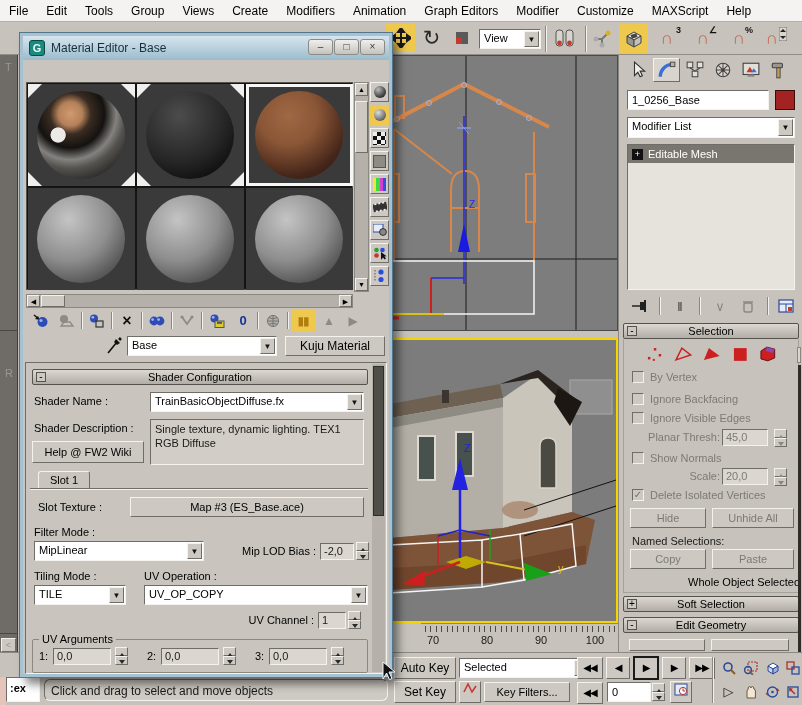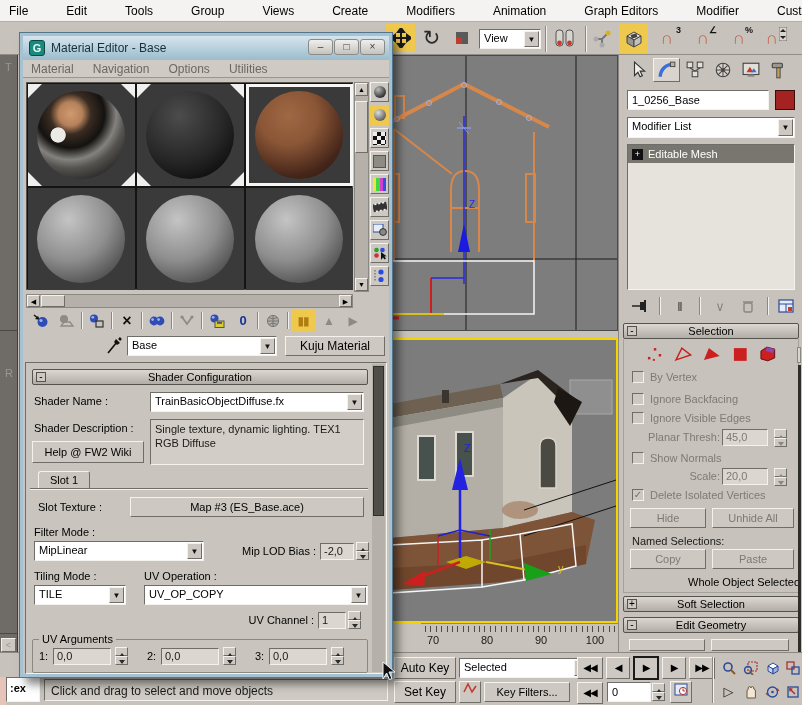--- a/index.html
+++ b/index.html
@@ -5,21 +5,21 @@
   * { margin:0; padding:0; box-sizing:border-box; font-family:"Liberation Sans", sans-serif; }
   html,body { width:802px; height:705px; overflow:hidden; background:#c7c3bc; }
   #app { position:relative; width:802px; height:705px; font-size:11px; color:#000; }
   .abs { position:absolute; }
   .sunken { border:1px solid; border-color:#6f6d68 #f4f2ee #f4f2ee #6f6d68; background:#fff; }
   .gfield { border:1px solid; border-color:#6f6d68 #f4f2ee #f4f2ee #6f6d68; background:#dbd7d0; color:#1a1a1a; }
   .btn { background:#cdc9c2; border:1px solid; border-color:#f4f2ee #6f6d68 #6f6d68 #f4f2ee; text-align:center; cursor:default; }
   .btn.dis { color:#7d7a74; }
   .pressed { border-color:#6f6d68 #f4f2ee #f4f2ee #6f6d68; background:#efc94e; }
   
-  .menubar { left:0; top:0; width:802px; height:22px; background:#f4f3f1; border-bottom:1px solid #b2afa9; display:flex; align-items:center;gap:20px; }
+  .menubar { left:0; top:0; width:802px; height:22px; background:#f4f3f1; border-bottom:1px solid #b2afa9; display:flex; align-items:center; }
   .menubar span { padding:3px 9px; font-size:12px; white-space:nowrap; }
   
   .toolbar { left:0; top:22px; width:802px; height:33px; background:#c7c3bc; border-bottom:1px solid #918e88; }
   .tbtn { position:absolute; display:flex; align-items:center; justify-content:center; }
   .magnet { color:#c4654a; font-size:17px; font-weight:bold; line-height:14px; }
   .magsub { position:absolute; right:1px; top:0; font-size:9px; color:#111; font-weight:bold; }
   
   .leftstrip { left:0; top:55px; width:18px; height:598px; background:#6f6c67; border-right:1px solid #3f3d3a; color:#9a978f; }
   
   .vp-top { left:388px; top:55px; width:230px; height:276px; background:#7d7d7d; border:1px solid #4a4a4a; }
@@ -469,21 +469,21 @@
 
     <div class="abs" style="left:178px;top:292px;width:4px;height:16px;background:#d9d5ce;border:1px solid #8b8882;"></div>
     <div class="abs" style="left:179px;top:310px;width:3px;height:287px;background:#2e2d2a;"></div>
   </div>
 
   <div class="bottombar abs">
     <div class="abs" style="left:0;top:24px;width:6px;height:28px;background:#e6c4ba;"></div>
     <div class="sunken abs" style="left:6px;top:24px;width:34px;height:25px;padding:4px 3px;font-weight:bold;">
       <span>:ex</span>
     </div>
-    <div class="gfield abs" style="left:44px;top:26px;width:344px;height:22px;padding:4px 6px;font-size:12px;background:#cfcbc4;">
+    <div class="gfield abs" style="left:44px;top:26px;width:344px;height:22px;padding:4px 6px;font-size:12px;background:#cfcbc4;border-radius:6px;">
       <span>Click and drag to select and move objects</span>
     </div>
 
     <div class="btn abs" style="left:394px;top:4px;width:62px;height:22px;line-height:20px;font-size:12px;">Auto Key</div>
     <div class="btn abs" style="left:394px;top:28px;width:62px;height:22px;line-height:20px;font-size:12px;">Set Key</div>
 
     <div class="dd" style="left:459px;top:5px;width:132px;height:20px;">
       <span class="val">Selected</span>
       <span class="arr">▼</span>
     </div>
@@ -568,26 +568,20 @@
     </div>
   </div>
 
   <div class="matwin abs">
     <div class="mw-title">
       <div class="abs" style="left:6px;top:4px;width:16px;height:16px;background:#1a8a80;border:1px solid #0b4a44;border-radius:3px;color:#eafaf6;font-size:11px;font-weight:bold;text-align:center;line-height:14px;">G</div>
       <span class="abs" style="left:28px;top:5px;font-size:12px;color:#14303e;">Material Editor - Base</span>
       <span class="wbtn" style="left:285px;">–</span>
       <span class="wbtn" style="left:311px;">□</span>
       <span class="wbtn" style="left:337px;">×</span>
-    </div>
-    <div class="mw-menu">
-      <span>Material</span>
-      <span>Navigation</span>
-      <span>Options</span>
-      <span>Utilities</span>
     </div>
 
     <div class="abs" style="left:3px;top:46px;width:327px;height:208px;background:#141414;border:1px solid #55534e;">
       <div class="slot" style="left:1px;top:1px;">
         <div class="sph tex0"></div>
         <i class="c tl"></i>
           <i class="c tr"></i>
           <i class="c bl"></i>
           <i class="c br"></i>
       </div>

